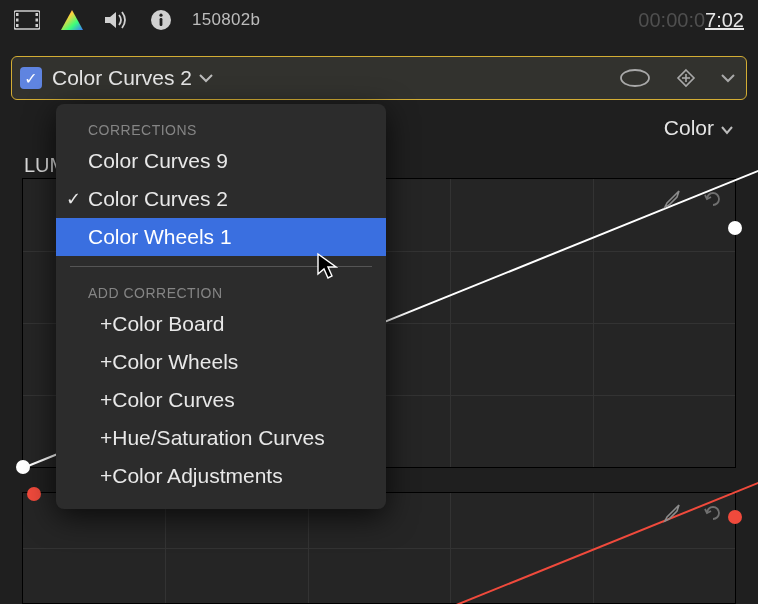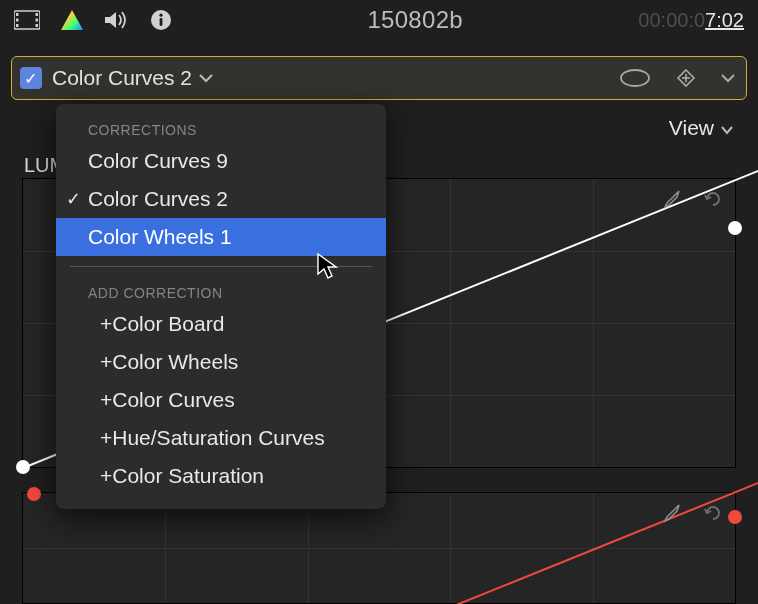--- a/index.html
+++ b/index.html
@@ -17,21 +17,21 @@
   
   .top-toolbar {
     display: flex;
     align-items: center;
     height: 40px;
     padding: 0 14px;
     background: #1f1f1f;
   }
   .tb-icon { display: inline-flex; align-items: center; justify-content: center; margin-right: 20px; color: #d0d0d0; }
   .tb-icon svg { display: block; }
-  .tb-clip-name { flex: 1; text-align: center; color: #bcbcbc; font-size: 24px; letter-spacing: .3px; }
+  .tb-clip-name { flex: 1; text-align: left; color: #bcbcbc; font-size: 17px; letter-spacing: .3px; }
   .tb-timecode { color: #4f4f4f; font-size: 20px; font-variant-numeric: tabular-nums; }
   .tb-timecode .tc-white { color: #e6e6e6; text-decoration: underline; }
 
   
   .effect-bar {
     height: 44px;
     width: calc(100% - 22px);
     margin: 16px 11px 0 11px;
     border: 1.5px solid #d3ad34;
     border-radius: 6px;
@@ -182,21 +182,21 @@
   </span>
   <span class="eb-right-icon">
     <svg width="16" height="12" viewBox="0 0 16 12">
         <path d="M2 3 L8 9 L14 3" stroke="#a9a9a9" stroke-width="2" fill="none"></path>
       </svg>
   </span>
 </div>
 
 <div class="view-row">
   <div class="view-btn">
-    <span>View</span>
+    <span>Color</span>
     <span class="caret">
       <svg width="14" height="10" viewBox="0 0 14 10">
           <path d="M2 2 L7 8 L12 2" stroke="#bcbcbc" stroke-width="2" fill="none"></path>
         </svg>
     </span>
   </div>
 </div>
 
 <div class="luma-label"><span>LUMA</span></div>
 
@@ -275,21 +275,21 @@
   <div class="dd-item dd-add">
     <span>+Color Wheels</span>
   </div>
   <div class="dd-item dd-add">
     <span>+Color Curves</span>
   </div>
   <div class="dd-item dd-add">
     <span>+Hue/Saturation Curves</span>
   </div>
   <div class="dd-item dd-add">
-    <span>+Color Saturation</span>
+    <span>+Color Adjustments</span>
   </div>
 </div>
 
 <div class="cursor">
   <svg width="22" height="28" viewBox="0 0 22 28">
       <path d="M2 2 L2 22 L8 17 L12 26 L16 24 L12 15 L20 15 Z" fill="#000" stroke="#fff" stroke-width="1.4"></path>
     </svg>
 </div>
 
 </body></html>

